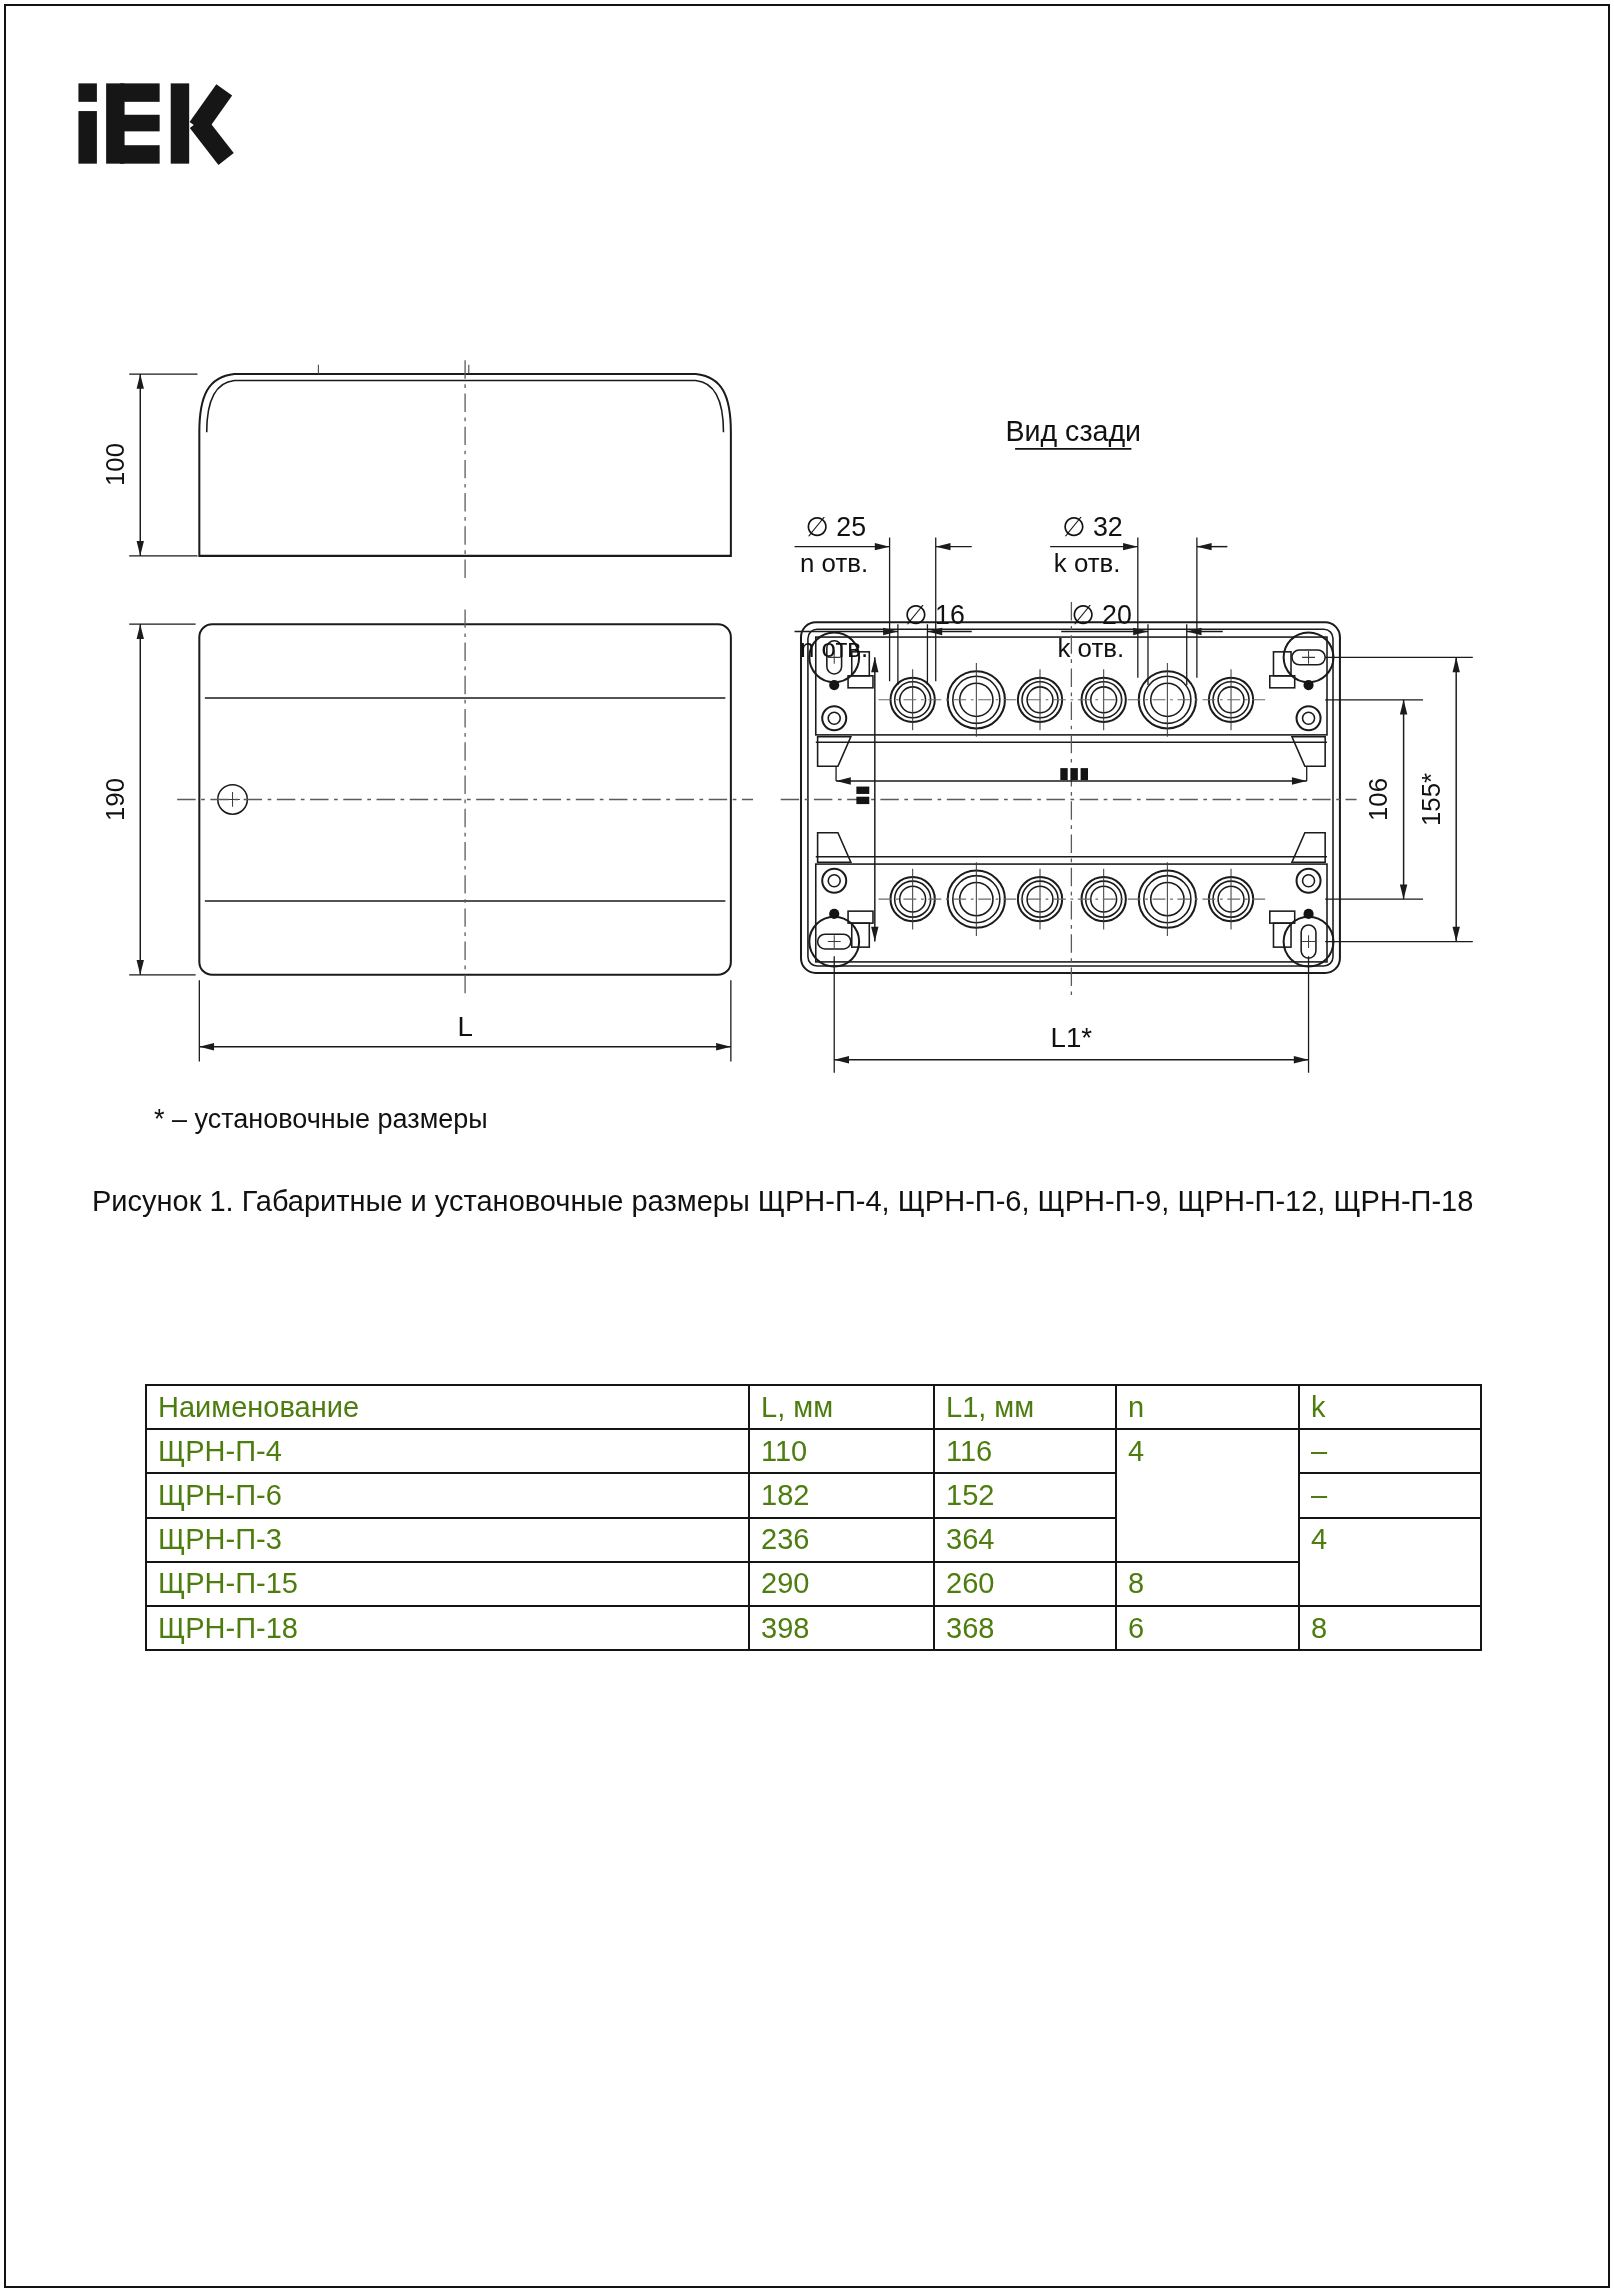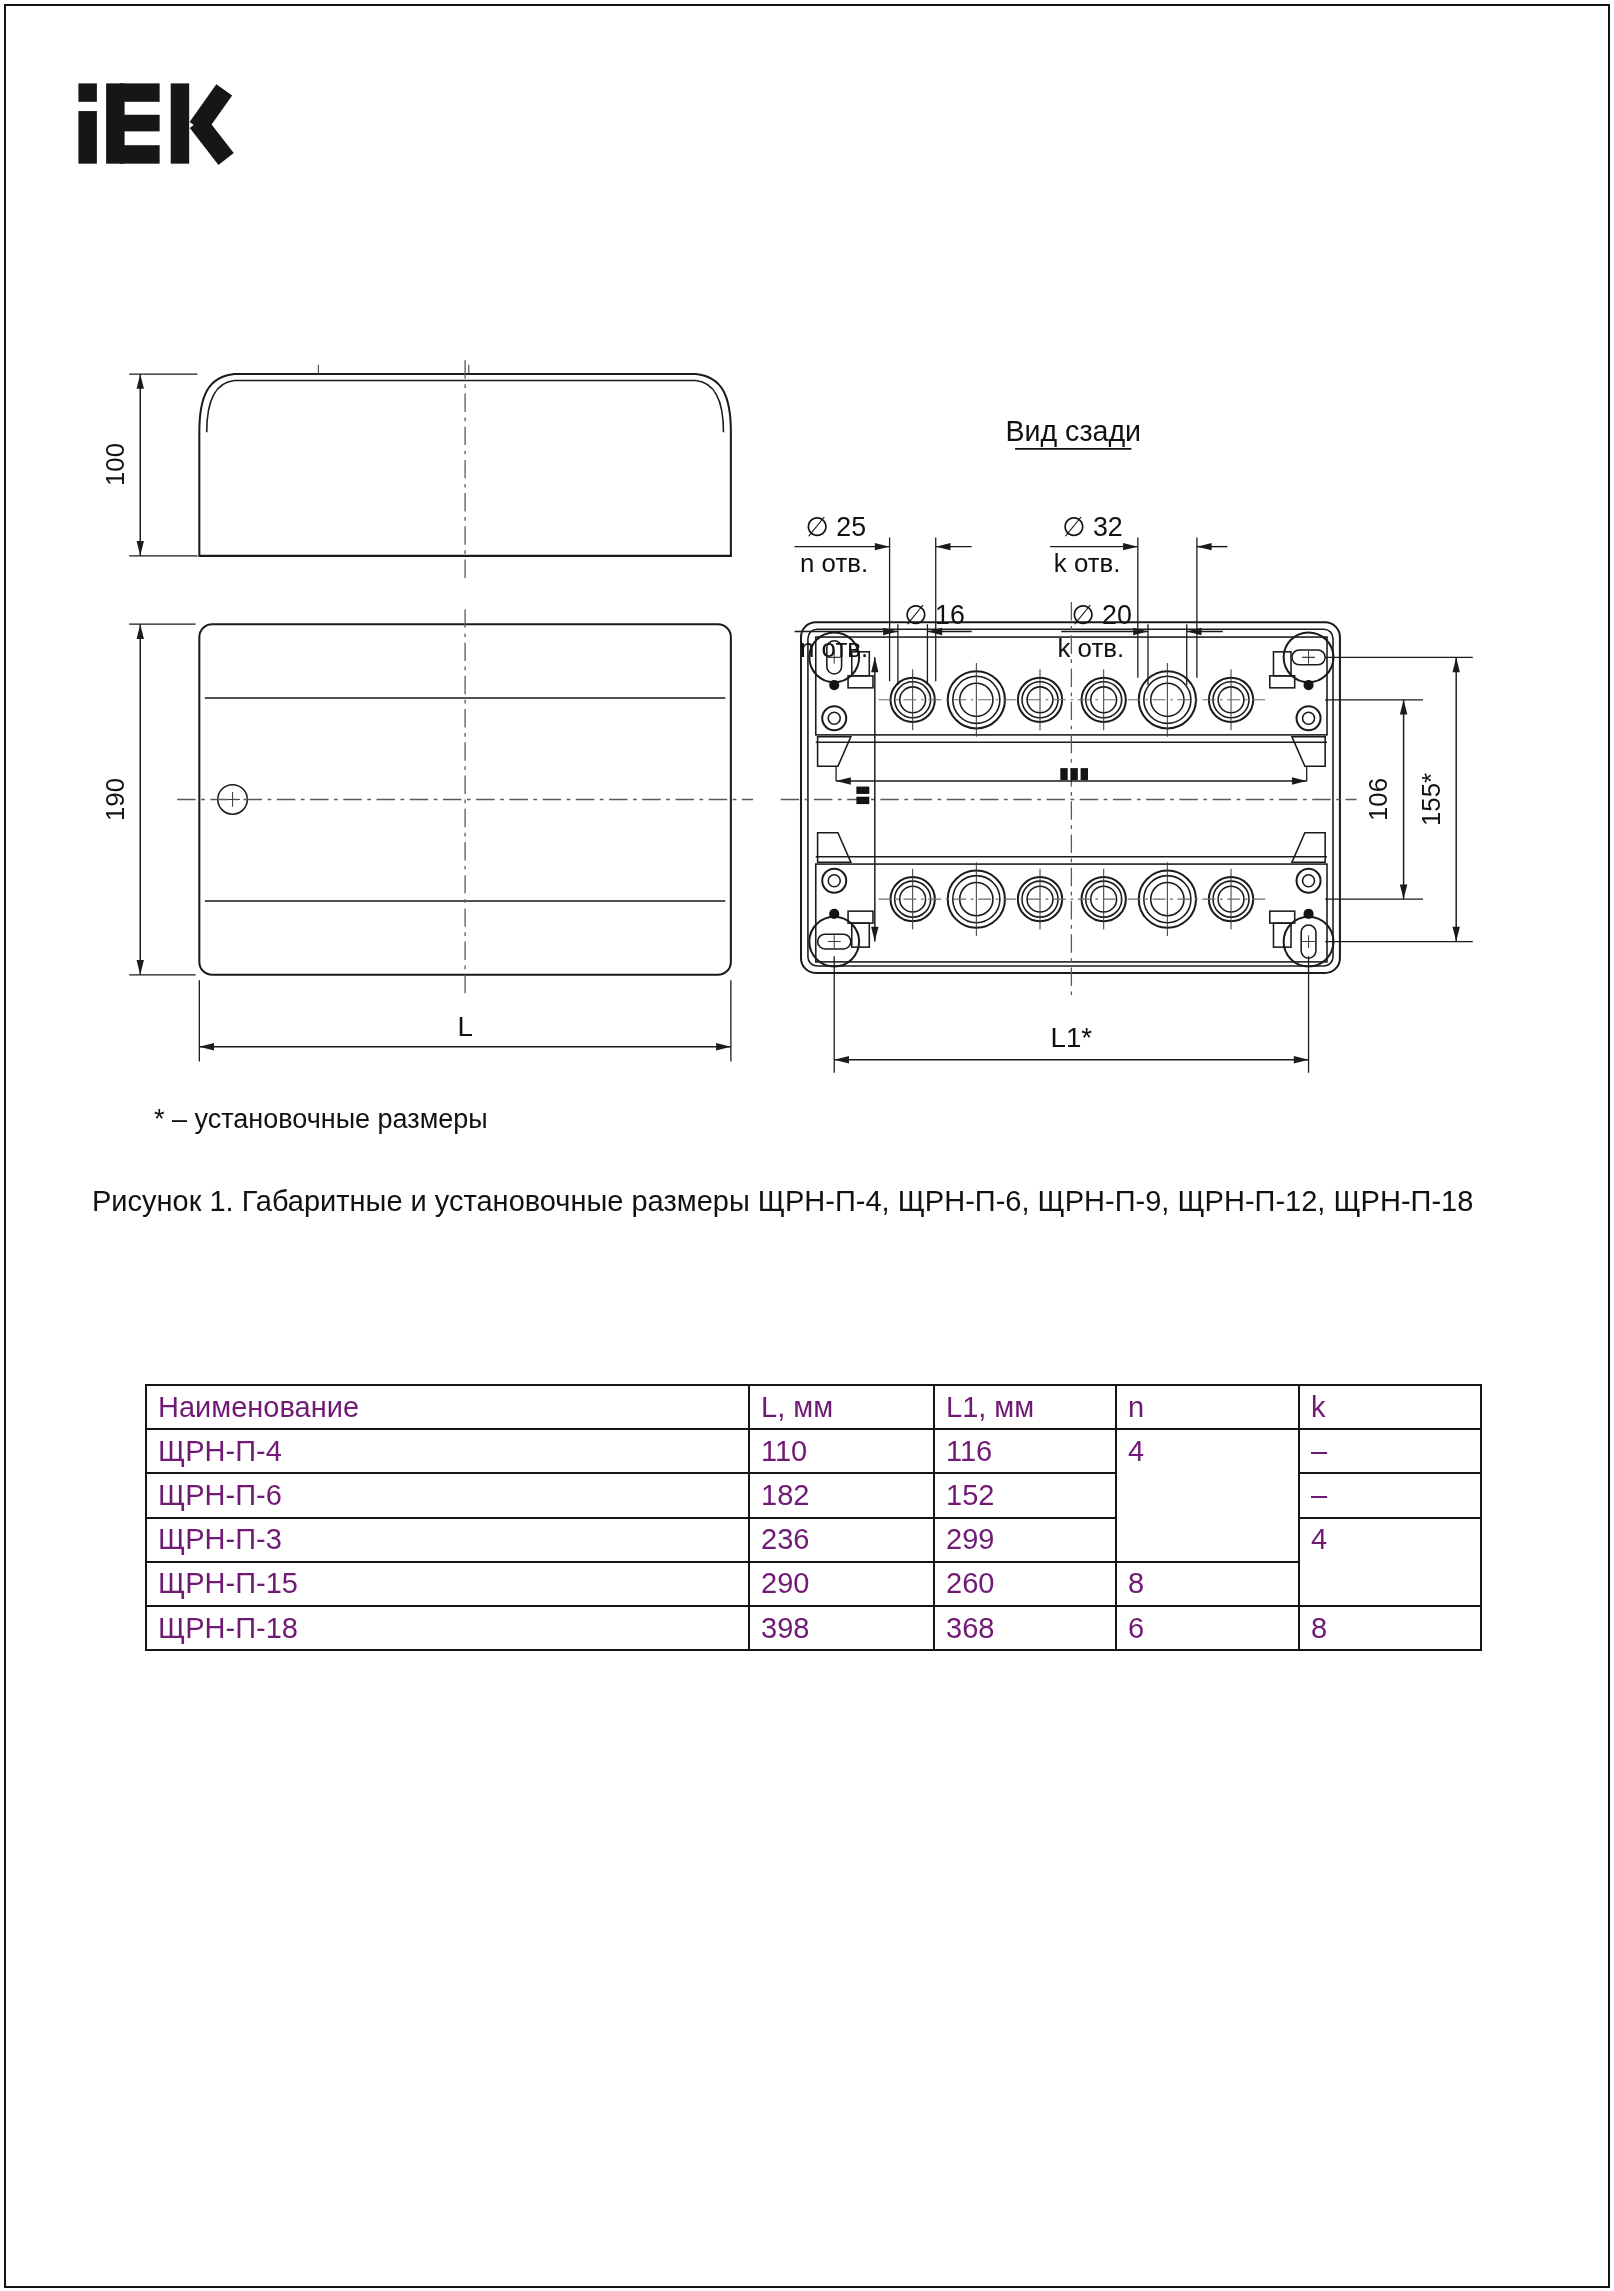--- a/index.html
+++ b/index.html
@@ -19,21 +19,21 @@
   .cl2{stroke:#6a6a6a;stroke-width:1.2;fill:none;stroke-dasharray:14 5 3 5}
   .tick{stroke:#3a3a3a;stroke-width:1.1;fill:none}
   .blk{fill:#141414;stroke:none}
   svg text{font-family:"Liberation Sans",sans-serif;fill:#111}
   .t28{font-size:28px}.t29{font-size:29px}.t30{font-size:30px}.t31{font-size:31px}
 
   .footnote{position:absolute;left:154px;top:1104px;font-size:27px;white-space:nowrap}
   .caption{position:absolute;left:92px;top:1185px;width:1430px;text-align:left;font-size:29px;white-space:nowrap}
 
   table.dims{position:absolute;left:145px;top:1384px;width:1334px;border-collapse:collapse;
-    table-layout:fixed;font-size:29px;color:#701a75}
+    table-layout:fixed;font-size:29px;color:#4d7c0f}
   .dims th,.dims td{border:2.8px solid #151515;padding:4.6px 11px;text-align:left;
     vertical-align:top;font-weight:normal;white-space:nowrap;overflow:hidden}
   .dims thead tr{height:44px}
   .dims tbody tr{height:42px}
 </style>
 </head>
 <body>
 
 <div class="page-border"></div>
 
@@ -281,21 +281,21 @@
     </tr>
     <tr>
       <td>ЩРН-П-6</td>
       <td>182</td>
       <td>152</td>
       <td>–</td>
     </tr>
     <tr>
       <td>ЩРН-П-3</td>
       <td>236</td>
-      <td>299</td>
+      <td>364</td>
       <td rowspan="2">4</td>
     </tr>
     <tr>
       <td>ЩРН-П-15</td>
       <td>290</td>
       <td>260</td>
       <td>8</td>
     </tr>
     <tr>
       <td>ЩРН-П-18</td>

